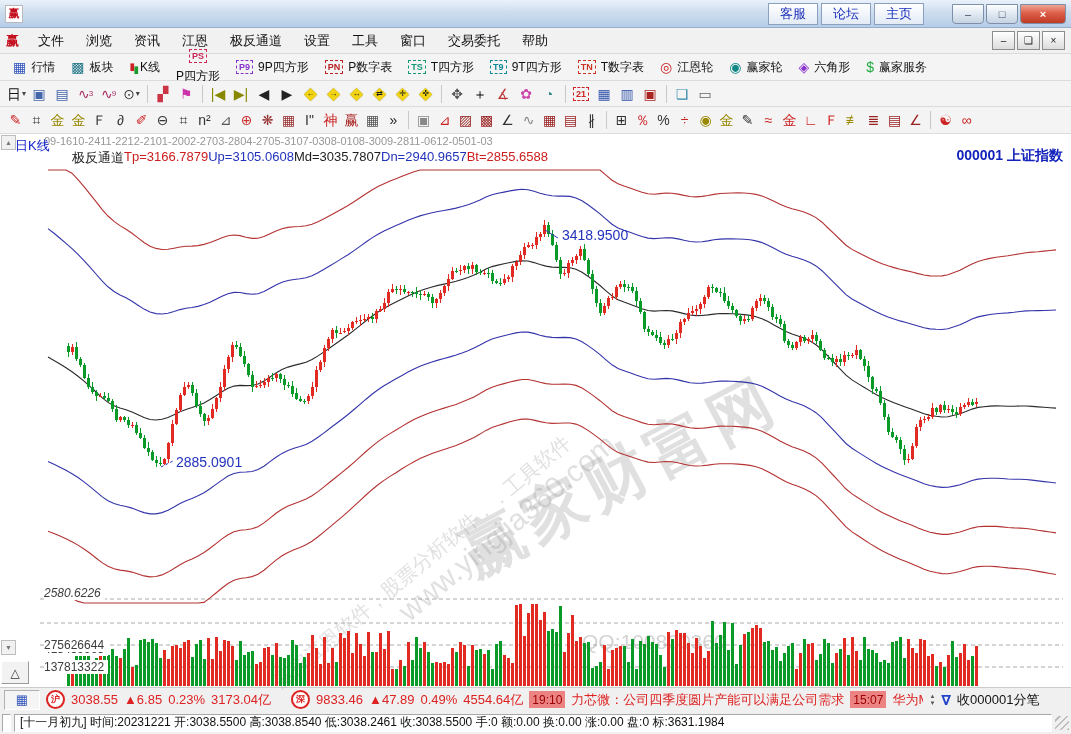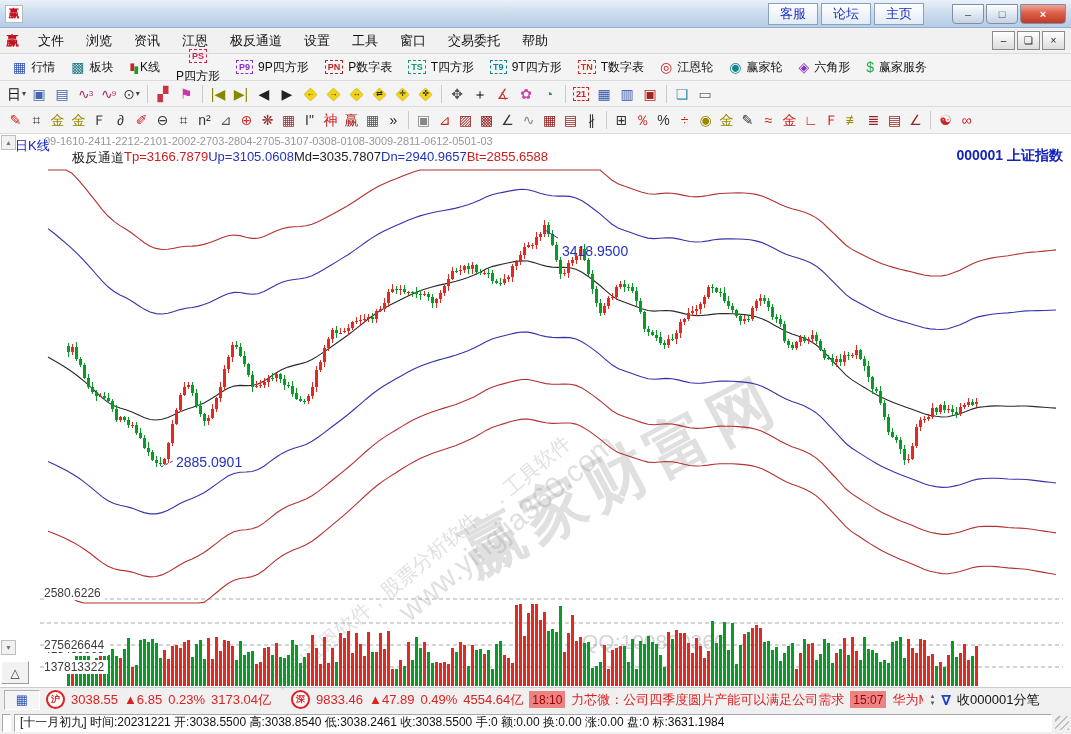--- a/index.html
+++ b/index.html
@@ -60,21 +60,21 @@
     border-color:#fff #9a9a9a #9a9a9a #fff;background:#f2f2f2;color:#333;font-size:12px;
     display:flex;align-items:center;justify-content:center;z-index:5;}
   .dates{position:absolute;left:44px;right:10px;top:1px;display:flex;justify-content:flex-start;
     font-size:11px;color:#979797;z-index:3;}
   .kline-label{position:absolute;left:15px;top:3px;color:#1423cc;font-size:13px;z-index:3;}
   .ind-row{position:absolute;left:72px;top:15px;display:flex;font-size:13px;z-index:3;}
   .v-red{color:#cc2020;text-align:right;}  .v-blue{color:#2233bb;}  .v-dark{color:#1d1d1d;}
   .sym{position:absolute;right:8px;top:13px;color:#1423bb;font-size:14px;font-weight:bold;z-index:3;}
   .anno{position:absolute;color:#2233bb;font-size:14px;z-index:4;}
   .ax{position:absolute;left:44px;font-size:12px;color:#3c3c3c;background:#fff;padding-right:4px;z-index:3;}
-  .ax-price{top:452px;}
+  .ax-price{top:452px;font-style:italic;}
   .ax-v1{top:508px;} .ax-v2{top:504px;} .ax-v3{top:526px;}
   .wm{position:absolute;color:rgba(160,160,160,0.33);z-index:1;white-space:nowrap;}
   .wm-brand{left:445px;top:300px;font-size:62px;font-weight:bold;letter-spacing:8px;transform:rotate(-28deg);}
   .wm-site{left:392px;top:468px;font-size:30px;transform:rotate(-40deg);transform-origin:left top;}
   .wm-slogan{left:268px;top:540px;font-size:20px;transform:rotate(-40deg);transform-origin:left top;}
   .wm-qq{left:582px;top:496px;font-size:21px;color:rgba(175,175,175,0.55);}
   
   .status1{position:absolute;top:687px;left:0;width:100%;height:24px;box-sizing:border-box;
     background:#f0f0f0;border-top:1px solid #cccccc;display:flex;align-items:center;
     gap:6px;padding:0 4px;font-size:13px;}
@@ -1287,21 +1287,21 @@
       <span class="v-dark">极反通道</span>
       <span class="v-red">Tp=3166.7879</span>
       <span class="v-blue">Up=3105.0608</span>
       <span class="v-dark">Md=3035.7807</span>
       <span class="v-blue">Dn=2940.9657</span>
       <span class="v-red">Bt=2855.6588</span>
     </div>
 
     <span class="sym">000001 上证指数</span>
 
-    <span class="anno" style="left: 562px; top: 109px; text-align: center;">3418.9500</span>
+    <span class="anno" style="left: 562px; top: 93px; text-align: center;">3418.9500</span>
     <span class="anno" style="left: 176px; top: 320px;">2885.0901</span>
 
     <span class="ax ax-price">2580.6226</span>
     <span class="ax ax-v1">413439965</span>
     <span class="ax ax-v2">275626644</span>
     <span class="ax ax-v3">137813322</span>
   </div>
 
   <div class="status1">
     <span class="s1cell">
@@ -1311,21 +1311,21 @@
     <span class="red-text">3038.55</span>
     <span class="red-text">▲6.85</span>
     <span class="red-text">0.23%</span>
     <span class="red-text">3173.04亿</span>
     <span style="width:8px"></span>
     <span class="badge">深</span>
     <span class="red-text">9833.46</span>
     <span class="red-text">▲47.89</span>
     <span class="red-text">0.49%</span>
     <span class="red-text">4554.64亿</span>
-    <span class="chip">18:10</span>
+    <span class="chip">19:10</span>
     <span class="red-text">力芯微：公司四季度圆片产能可以满足公司需求</span>
     <span class="chip">15:07</span>
     <span class="clip">华为M</span>
     <span class="spinner">
       <span>▲</span>
       <span>▼</span>
     </span>
     <span class="funnel">∇</span>
     <span class="tick-label">收000001分笔</span>
   </div>

